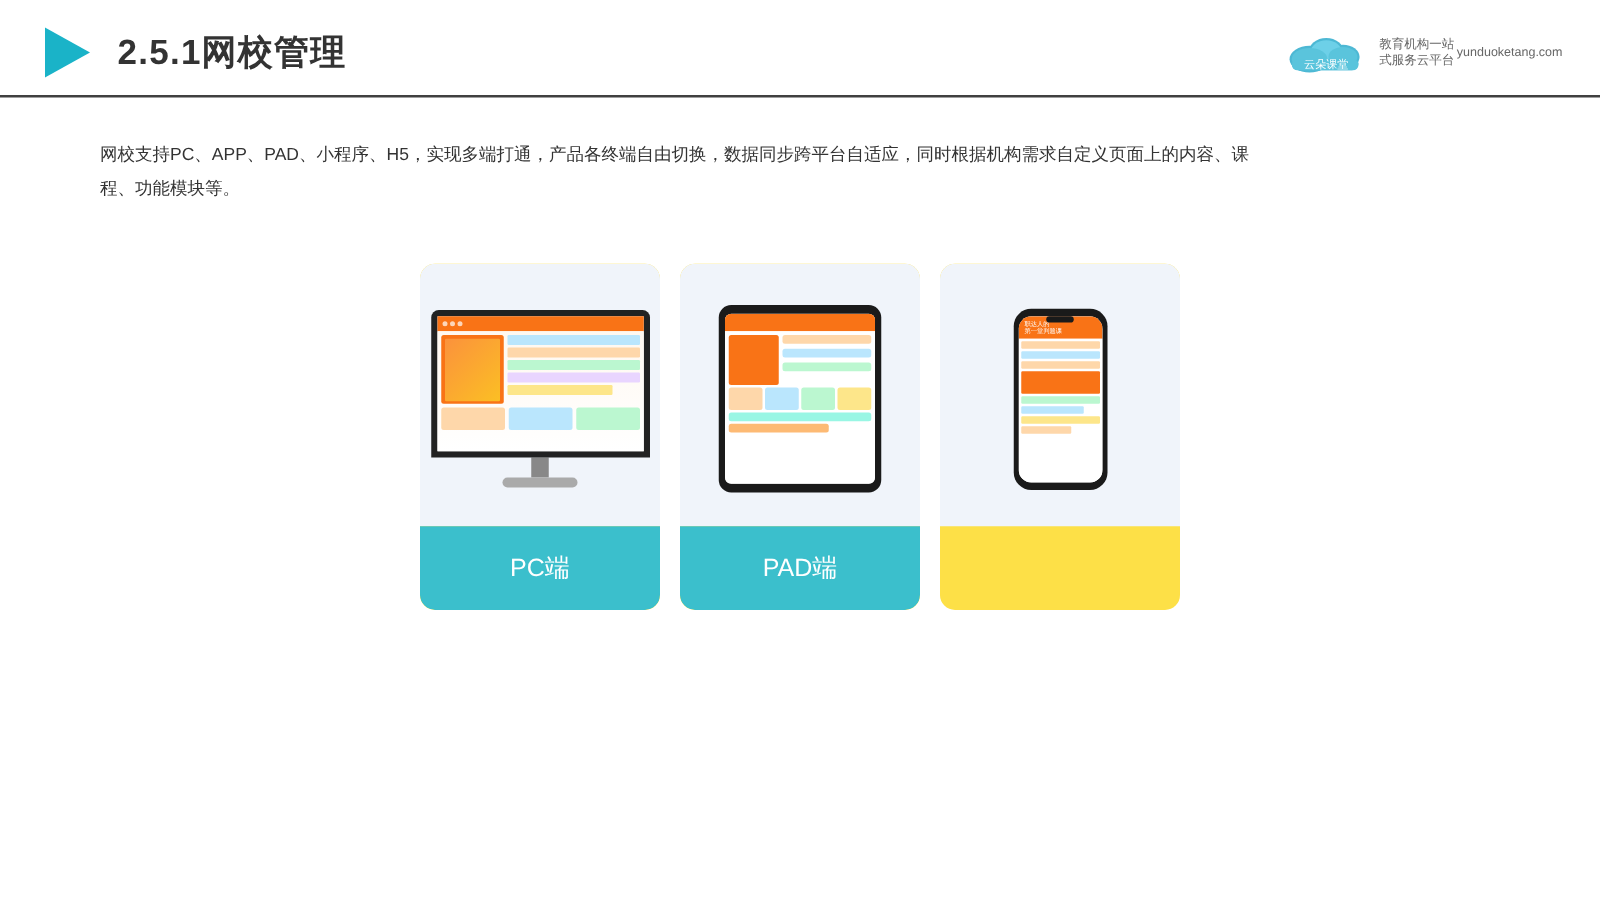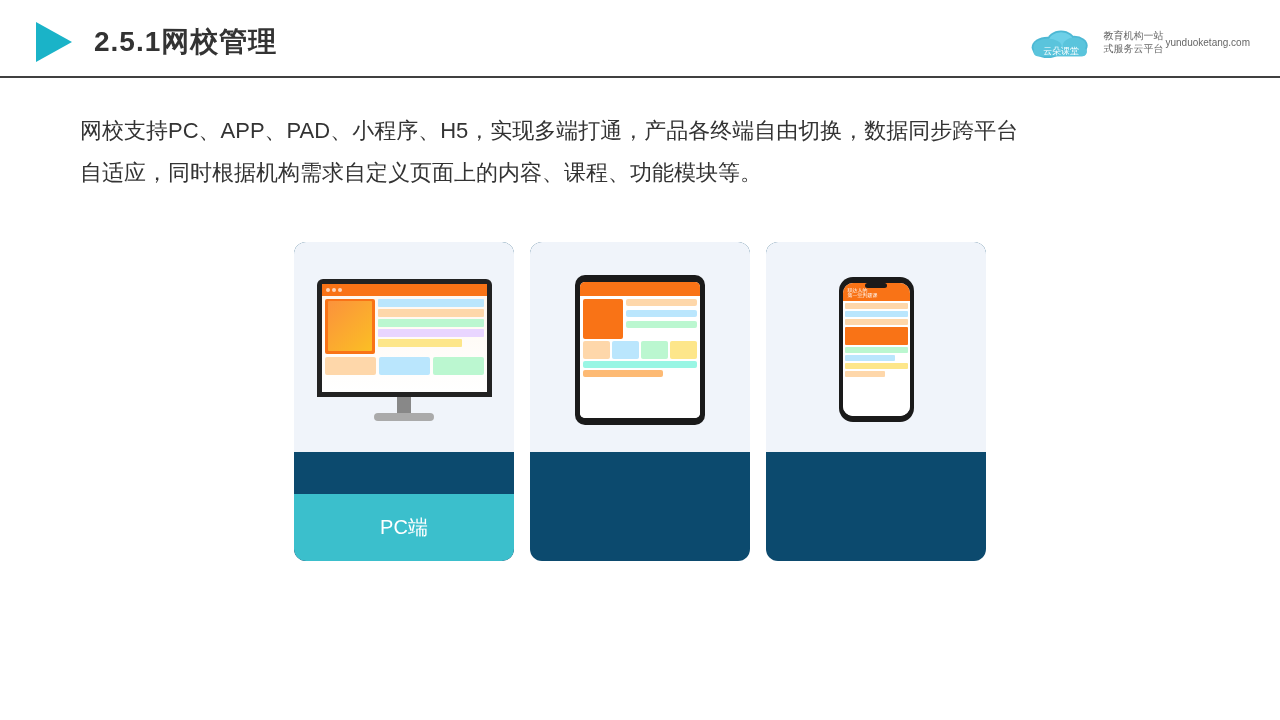--- a/index.html
+++ b/index.html
@@ -46,43 +46,42 @@
     .logo-text {
       font-size: 10px;
       color: #666;
       text-align: left;
       line-height: 1.3;
     }
 
     
     .description {
       padding: 32px 80px 10px 80px;
-      font-size: 22px;
+      font-size: 14px;
       color: #333;
       line-height: 1.9;
       max-width: 1100px;
     }
 
     
     .cards-container {
       display: flex;
       justify-content: center;
       gap: 16px;
       padding: 28px 50px 0 50px;
       margin-top: 10px;
     }
 
     .card {
-      width: 220px;
-      background: #0c4a6e;
+      width: 192px;
+      background: #fde047;
       border-radius: 12px;
       overflow: hidden;
       display: flex;
       flex-direction: column;
-      gap: 42px;
     }
 
     .card-image-area {
       height: 210px;
       display: flex;
       align-items: center;
       justify-content: center;
       padding: 16px 10px 10px;
       background: #f0f4fa;
     }
@@ -357,20 +356,21 @@
                 <div style="flex:1;height:18px;background:#bbf7d0;border-radius:2px;"></div>
                 <div style="flex:1;height:18px;background:#fde68a;border-radius:2px;"></div>
               </div>
               <div class="tablet-row teal"></div>
               <div class="tablet-row orange2"></div>
             </div>
           </div>
         </div>
       </div>
     </div>
+    <div class="card-label">PAD端</div>
   </div>
 
 
   <div class="card">
     <div class="card-image-area">
       <div class="phone-device">
         <div class="phone-outer">
           <div class="phone-notch"></div>
           <div class="phone-screen">
             <div class="phone-screen-header">

